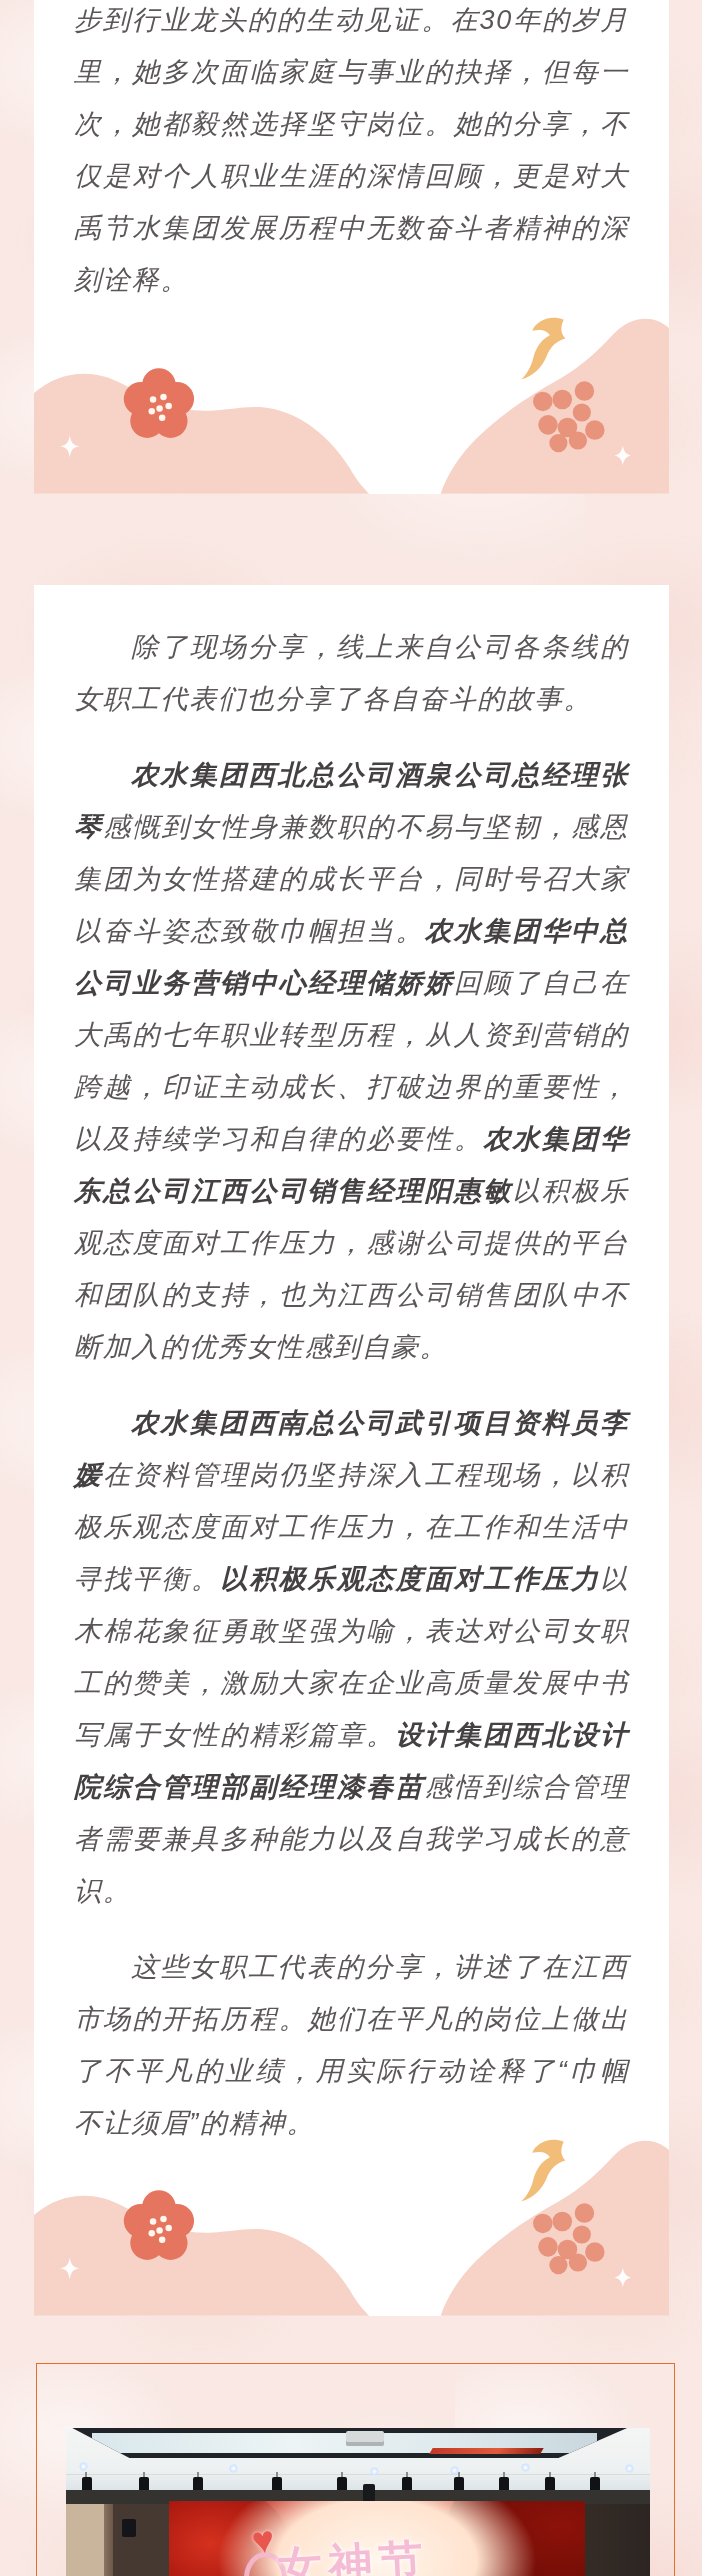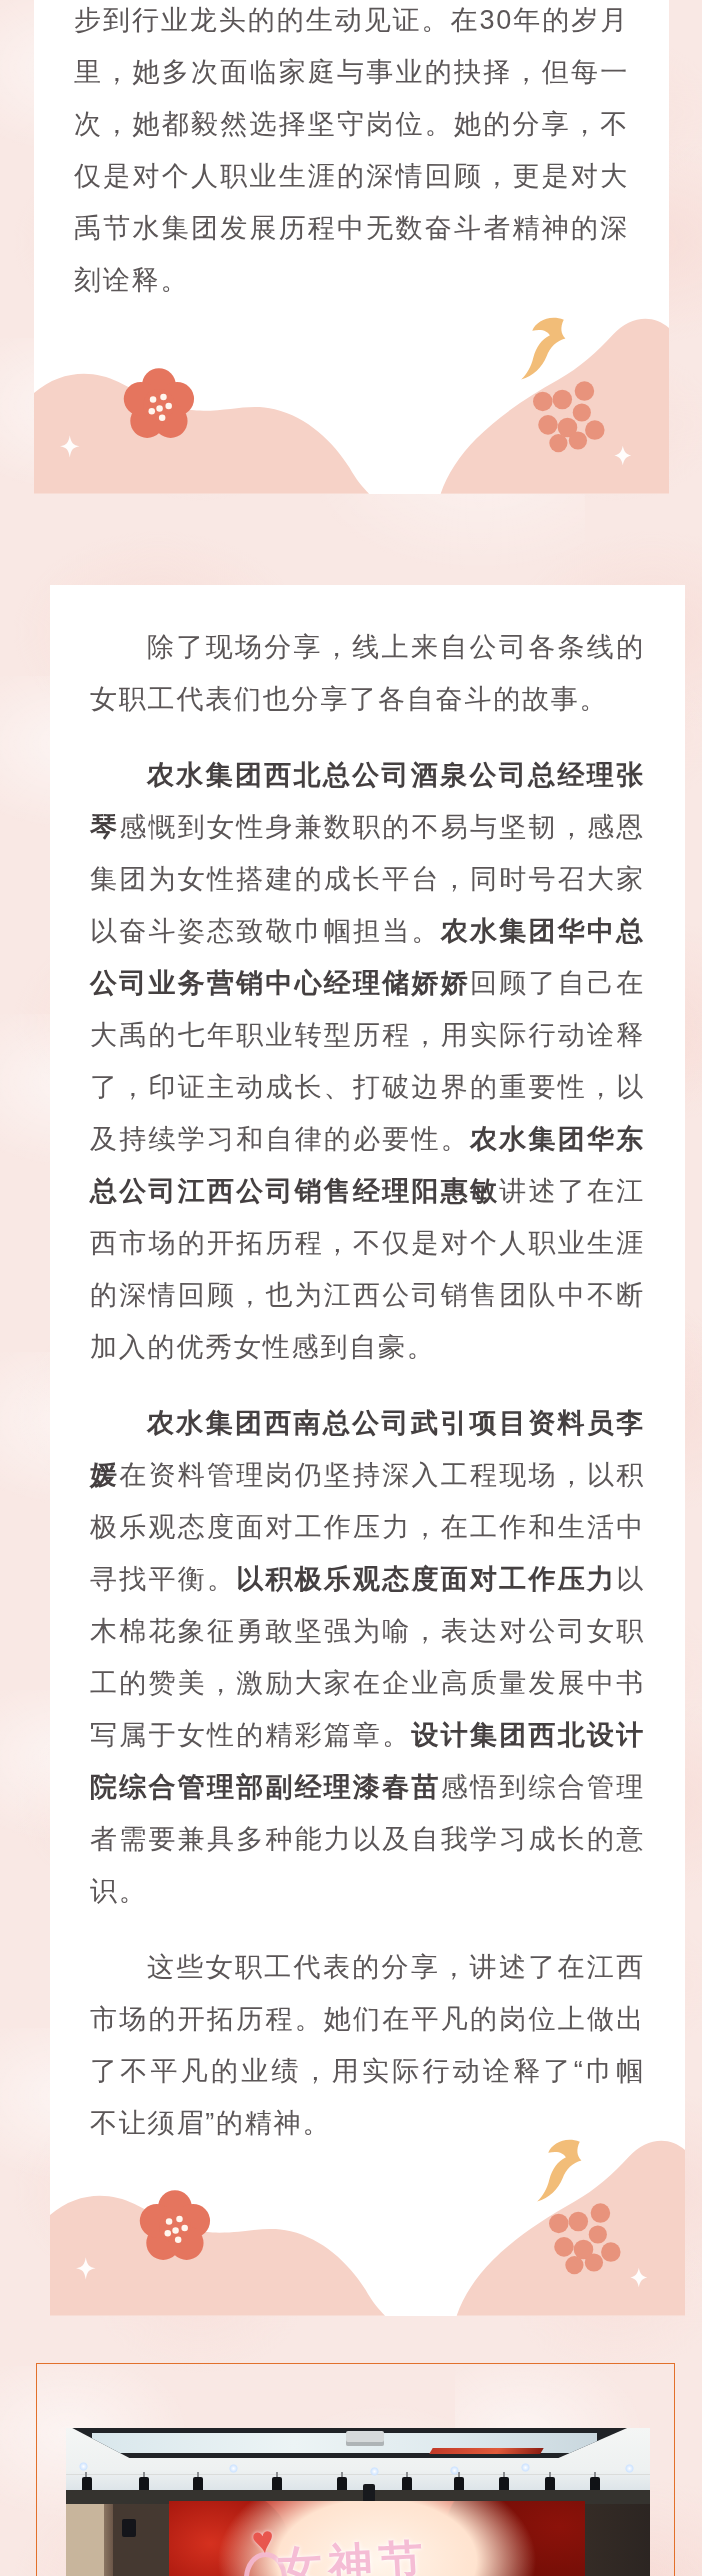--- a/index.html
+++ b/index.html
@@ -18,23 +18,24 @@
       radial-gradient(ellipse 273px 169px at 82% 12%, rgba(255,255,255,.42), transparent 62%),
       radial-gradient(ellipse 234px 163px at 32% 62%, rgba(246,212,205,.5), transparent 62%),
       radial-gradient(ellipse 202px 150px at 72% 86%, rgba(255,255,255,.48), transparent 62%),
       radial-gradient(ellipse 169px 124px at 48% 36%, rgba(247,219,213,.45), transparent 62%);
     background-size:455px 338px, 585px 416px, 494px 390px, 533px 364px, 416px 312px;
   }
   .card{
     position:absolute;left:34px;width:635px;
     background:#ffffff;
     overflow:hidden;
+    font-style:italic;
   }
   .card-1{top:0;height:494px;}
-  .card-2{top:585px;height:1731px;margin-left:16px;}
+  .card-2{top:585px;height:1731px;}
   .textblock{position:relative;padding:0 40px;z-index:2;}
   .textblock p{
     margin:24px 0 0 0;
     font-size:27px;
     line-height:52px;
     letter-spacing:1.8px;
     color:#5b5657;
     text-align:justify;
     text-indent:57px;
   }
@@ -149,21 +150,21 @@
       <g fill="#ffffff" opacity="0.95">
         <path d="M55,200 C57,212 60,215 70,217 C60,219 57,222 55,234 C53,222 50,219 40,217 C50,215 53,212 55,200 Z"></path>
         <path d="M905,216 C907,226 910,229 918,231 C910,233 907,236 905,246 C903,236 900,233 892,231 C900,229 903,226 905,216 Z"></path>
       </g>
     </svg>
   </section>
 
   <section class="card card-2">
     <div class="textblock">
         <p><span>除了现场分享，线上来自公司各条线的女职工代表们也分享了各自奋斗的故事。</span></p>
-        <p><span class="b">农水集团西北总公司酒泉公司总经理张琴</span><span>感慨到女性身兼数职的不易与坚韧，感恩集团为女性搭建的成长平台，同时号召大家以奋斗姿态致敬巾帼担当。</span><span class="b">农水集团华中总公司业务营销中心经理储娇娇</span><span>回顾了自己在大禹的七年职业转型历程，用实际行动诠释了，印证主动成长、打破边界的重要性，以及持续学习和自律的必要性。</span><span class="b">农水集团华东总公司江西公司销售经理阳惠敏</span><span>讲述了在江西市场的开拓历程，不仅是对个人职业生涯的深情回顾，也为江西公司销售团队中不断加入的优秀女性感到自豪。</span></p>
+        <p><span class="b">农水集团西北总公司酒泉公司总经理张琴</span><span>感慨到女性身兼数职的不易与坚韧，感恩集团为女性搭建的成长平台，同时号召大家以奋斗姿态致敬巾帼担当。</span><span class="b">农水集团华中总公司业务营销中心经理储娇娇</span><span>回顾了自己在大禹的七年职业转型历程，从人资到营销的跨越，印证主动成长、打破边界的重要性，以及持续学习和自律的必要性。</span><span class="b">农水集团华东总公司江西公司销售经理阳惠敏</span><span>以积极乐观态度面对工作压力，感谢公司提供的平台和团队的支持，也为江西公司销售团队中不断加入的优秀女性感到自豪。</span></p>
         <p><span class="b">农水集团西南总公司武引项目资料员李媛</span><span>在资料管理岗仍坚持深入工程现场，以积极乐观态度面对工作压力，在工作和生活中寻找平衡。</span><span class="b">以积极乐观态度面对工作压力</span><span>以木棉花象征勇敢坚强为喻，表达对公司女职工的赞美，激励大家在企业高质量发展中书写属于女性的精彩篇章。</span><span class="b">设计集团西北设计院综合管理部副经理漆春苗</span><span>感悟到综合管理者需要兼具多种能力以及自我学习成长的意识。</span></p>
         <p><span>这些女职工代表的分享，讲述了在江西市场的开拓历程。她们在平凡的岗位上做出了不平凡的业绩，用实际行动诠释了“巾帼不让须眉”的精神。</span></p>
       </div>
     <svg class="decor" viewBox="0 0 976 290">
       <path d="M0,290 L0,135 C40,100 90,98 130,118 C170,138 210,160 250,162 C300,164 330,150 370,160 C420,172 460,210 485,250 C495,268 505,280 515,290 Z" fill="#f6d2c7"></path>
       <path d="M976,290 L976,35 C950,12 915,18 890,45 C865,72 840,95 805,115 C760,140 715,170 680,205 C655,230 635,260 625,290 Z" fill="#f6d2c7"></path>
       <g transform="translate(192,153)">
         <circle cx="0" cy="-30" r="26" fill="#e5755e"></circle>
         <circle cx="28" cy="-9" r="26" fill="#e5755e"></circle>
         <circle cx="18" cy="25" r="26" fill="#e5755e"></circle>

